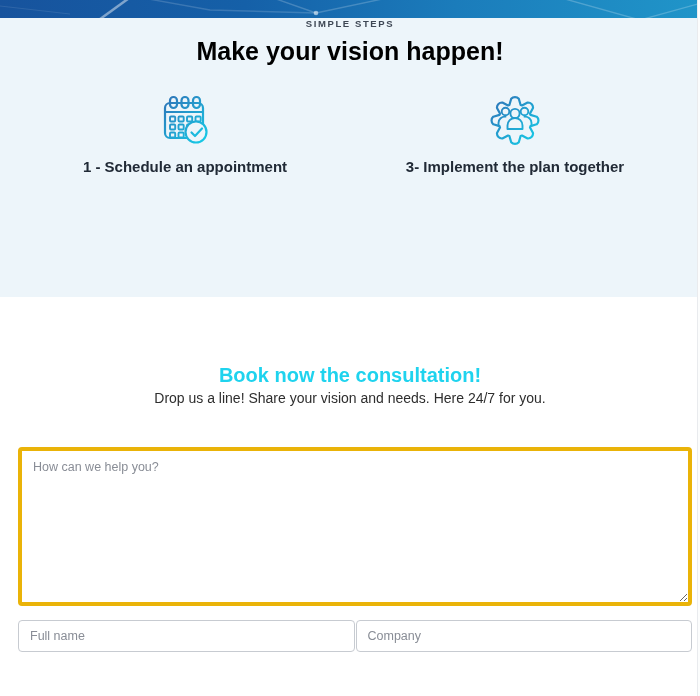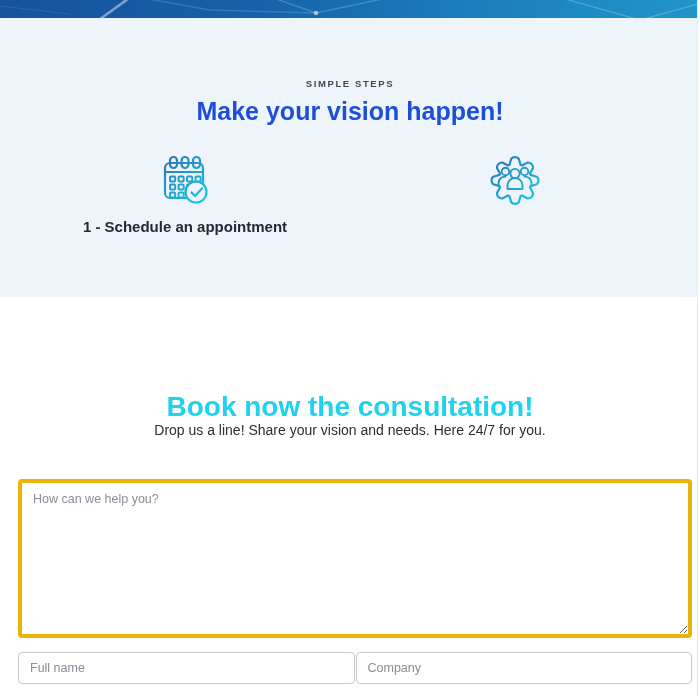--- a/index.html
+++ b/index.html
@@ -28,35 +28,34 @@
     background: #fcfdfd;
     border-left: 1px solid #e9ebee;
     z-index: 40;
   }
 
   
   .steps-section {
     background: #edf5fa;
     height: 279px;
     text-align: center;
-    padding-top: 60px;
   }
   .eyebrow {
     font-size: 9.5px;
     font-weight: bold;
     letter-spacing: 1.6px;
     color: #3e4754;
     line-height: 11px;
   }
   .steps-title {
     margin-top: 7px;
     font-size: 25px;
     line-height: 30px;
     font-weight: bold;
-    color: #1d4ed8;
+    color: #000000;
   }
   .steps-row {
     display: flex;
     padding: 0 20px;
     margin-top: 26px;
   }
   .step {
     flex: 1;
     display: flex;
     flex-direction: column;
@@ -67,22 +66,22 @@
     margin-top: 10px;
     font-size: 15px;
     font-weight: bold;
     color: #212a36;
     white-space: nowrap;
   }
 
   
   .booking-section { text-align: center; }
   .booking-title {
-    padding-top: 95px;
-    font-size: 28px;
+    padding-top: 63px;
+    font-size: 20px;
     line-height: 30px;
     font-weight: bold;
     color: #1fd3ee;
   }
   .booking-subtitle {
     font-size: 14px;
     line-height: 17px;
     color: #2e2e2e;
   }
   .booking-form {
@@ -198,20 +197,21 @@
              A16.5,16.5 0 0 1 22.4,13 Z"></path>
         <g fill="none" stroke="url(#ig)" stroke-width="1.9" stroke-linecap="round" stroke-linejoin="round">
           <circle cx="18.5" cy="19.5" r="3.8"></circle>
           <path d="M11.5,33.5 v-2.5 a6.5,6.5 0 0 1 7,-6.4"></path>
           <circle cx="37.5" cy="19.5" r="3.8"></circle>
           <path d="M44.5,33.5 v-2.5 a6.5,6.5 0 0 0 -7,-6.4"></path>
         </g>
         <circle cx="28" cy="21.5" r="4.6" fill="#edf5fa" stroke="url(#ig)" stroke-width="1.9"></circle>
         <path d="M20.5,37 v-3.5 a7.5,7.5 0 0 1 15,0 V37 Z" fill="#edf5fa" stroke="url(#ig)" stroke-width="1.9" stroke-linejoin="round"></path>
       </svg>
+      <div class="step-label">3- Implement the plan together</div>
     </div>
 
   </div>
 </div>
 
 <div class="booking-section">
   <div class="booking-title">Book now the consultation!</div>
   <div class="booking-subtitle">Drop us a line! Share your vision and needs. Here 24/7 for you.</div>
 
   <form class="booking-form">

